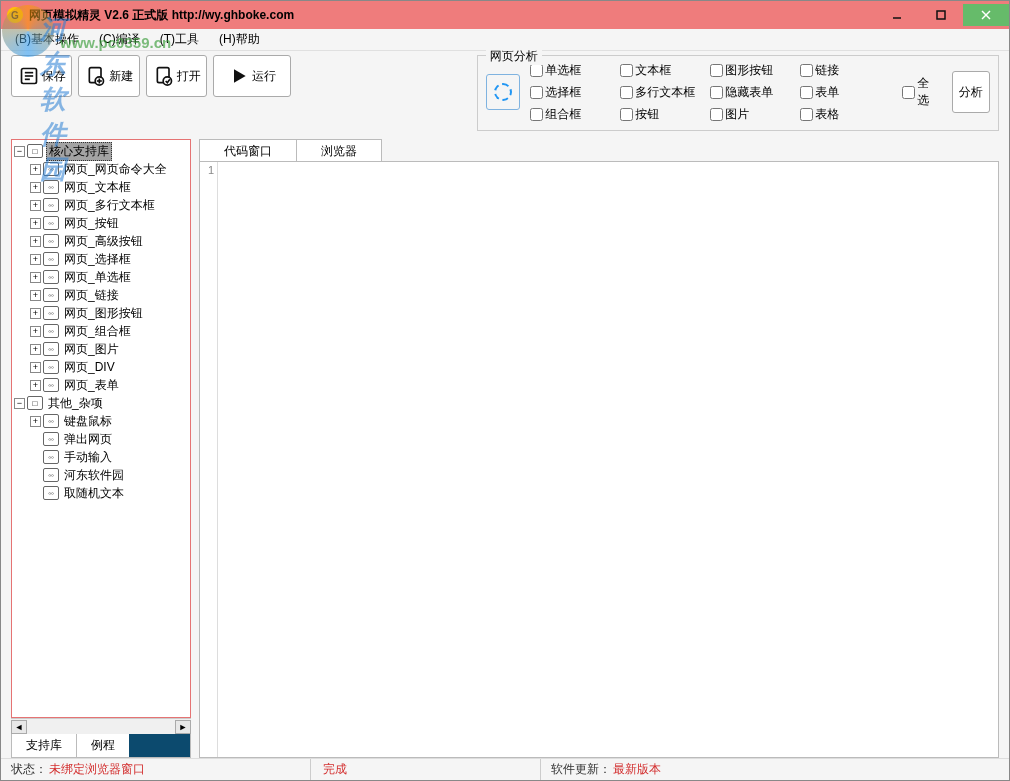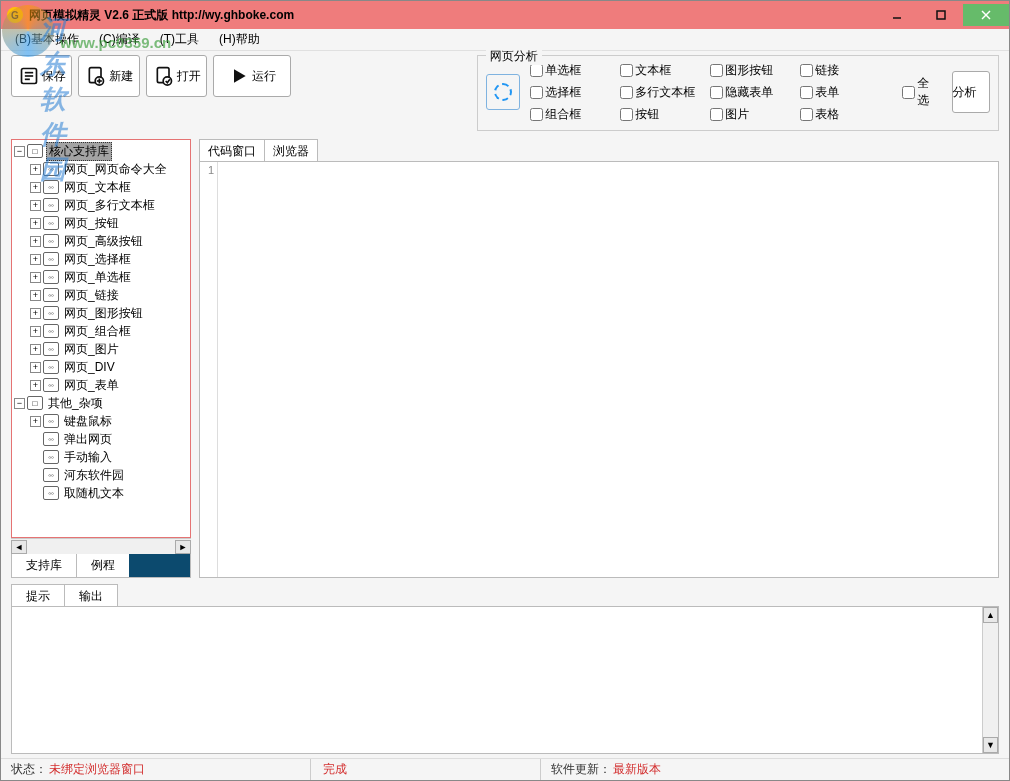--- a/index.html
+++ b/index.html
@@ -30,21 +30,21 @@
 .tb-btn.run { width: 78px; }
 
 .analysis-box { border: 1px solid #ccc; padding: 4px 8px 6px; margin-left: 180px; position: relative; display: flex; gap: 6px; align-items:center;}
 .analysis-box .legend { position: absolute; top: -8px; left: 8px; background: #f5f5f5; padding: 0 4px; font-size: 12px; }
 .an-icon { width: 36px; height: 36px; border: 1px solid #7fb3e0; border-radius: 3px; display:flex;align-items:center;justify-content:center;margin-right:4px;}
 .an-icon-inner { width: 18px; height: 18px; border: 2px dashed #2196f3; border-radius: 50%; }
 .chk-grid { display: grid; grid-template-columns: repeat(4, 90px); grid-template-rows: repeat(3, 20px); gap: 2px 0; }
 .chk { display: flex; align-items: center; gap: 2px; font-size: 12px; }
 .chk input { width: 13px; height: 13px; }
 .chk-all { margin-left: 6px; display:flex;align-items:center;gap:2px;}
-.an-btn { width: 40px; height: 42px; border: 1px solid #aaa; border-radius: 3px; background: #fff; display:flex;align-items:center;justify-content:flex-start;margin-left:6px;cursor:pointer;}
+.an-btn { width: 40px; height: 42px; border: 1px solid #aaa; border-radius: 3px; background: #fff; display:flex;align-items:center;justify-content:center;margin-left:6px;cursor:pointer;}
 
 .content { flex: 1; display: flex; background: #f5f5f5; padding: 6px 10px 0; gap: 8px; overflow: hidden; }
 
 .left-col { width: 180px; display: flex; flex-direction: column; }
 .tree-wrap { flex: 1; border: 1px solid #e57373; background: #fff; overflow: auto; padding: 2px; min-height:0;}
 .tree-node { display: flex; align-items: center; height: 18px; font-size: 12px; white-space: nowrap; }
 .tree-exp { width: 11px; height: 11px; border: 1px solid #888; display: flex; align-items: center; justify-content: center; font-size: 9px; margin-right: 2px; cursor: pointer; line-height:1;background:#fff;}
 .tree-exp.none { border: none; }
 .tree-ico { width: 16px; height: 14px; border: 1px solid #666; border-radius: 2px; margin-right: 3px; display:flex;align-items:center;justify-content:center;font-size:8px;background:#fff;}
 .tree-ico.root { background:#fff; }
@@ -55,21 +55,21 @@
 .tree-scroll-h .arr { width:16px;height:14px;border:1px solid #aaa;background:#e8e8e8;display:flex;align-items:center;justify-content:center;font-size:9px;}
 .tree-scroll-h .track { flex:1;height:14px;}
 
 .bottom-tabs { display: flex; border: 1px solid #bbb; border-top: none; background:#0c4a6e;}
 .bottom-tab { padding: 3px 14px; border-right: 1px solid #bbb; cursor: pointer; background:#fff;}
 .bottom-tab.active { background: #fff; }
 .bottom-tab:last-child{border-right:none;}
 
 .right-col { flex: 1; display: flex; flex-direction: column; min-width: 0; }
 .code-tabs { display: flex; height: 22px; }
-.code-tab { padding: 3px 8px; border: 1px solid #bbb; border-bottom: none; background: #fff; cursor: pointer; margin-right: -1px; }
+.code-tab { padding: 3px 24px; border: 1px solid #bbb; border-bottom: none; background: #fff; cursor: pointer; margin-right: -1px; }
 .code-tab.active { background: #fff; }
 .code-area { flex: 1; border: 1px solid #bbb; background: #fff; display: flex; min-height:0;}
 .gutter { width: 18px; border-right: 1px solid #ddd; text-align: right; padding: 2px 3px 0 0; color: #888; font-size: 11px; background:#fff;}
 .code-text { flex: 1; overflow:auto;}
 
 .bottom-section { padding: 6px 10px 4px; background: #f5f5f5; }
 .out-tabs { display: flex; height: 22px; }
 .out-tab { padding: 3px 14px; border: 1px solid #bbb; border-bottom: none; background: #fff; cursor: pointer; margin-right: -1px; }
 .out-area-wrap { border: 1px solid #bbb; background: #fff; height: 148px; position: relative; overflow:hidden;}
 .out-area { width: calc(100% - 16px); height: 100%; border: none; resize: none; font-family: inherit; font-size: 12px; padding: 2px; outline:none;}
@@ -372,34 +372,20 @@
       </div>
       <div class="code-area">
         <div class="gutter">
             <div>1</div>
           </div>
         <div class="code-text"></div>
       </div>
     </div>
   </div>
 
-  <div class="bottom-section">
-    <div class="out-tabs">
-      <div class="out-tab active">提示</div>
-      <div class="out-tab">输出</div>
-    </div>
-    <div class="out-area-wrap">
-      <textarea class="out-area" style=""></textarea>
-      <div class="out-scroll-v">
-        <div class="arr">▲</div>
-        <div class="track"></div>
-        <div class="arr">▼</div>
-      </div>
-    </div>
-  </div>
 
   <div class="statusbar">
     <div class="status-cell" style="width:310px;">
       <span class="status-label">状态：</span>
       <span class="status-val">未绑定浏览器窗口</span>
     </div>
     <div class="status-cell" style="width:230px;">
       <span class="status-val">完成</span>
     </div>
     <div class="status-cell" style="flex:1;border-right:none;">

